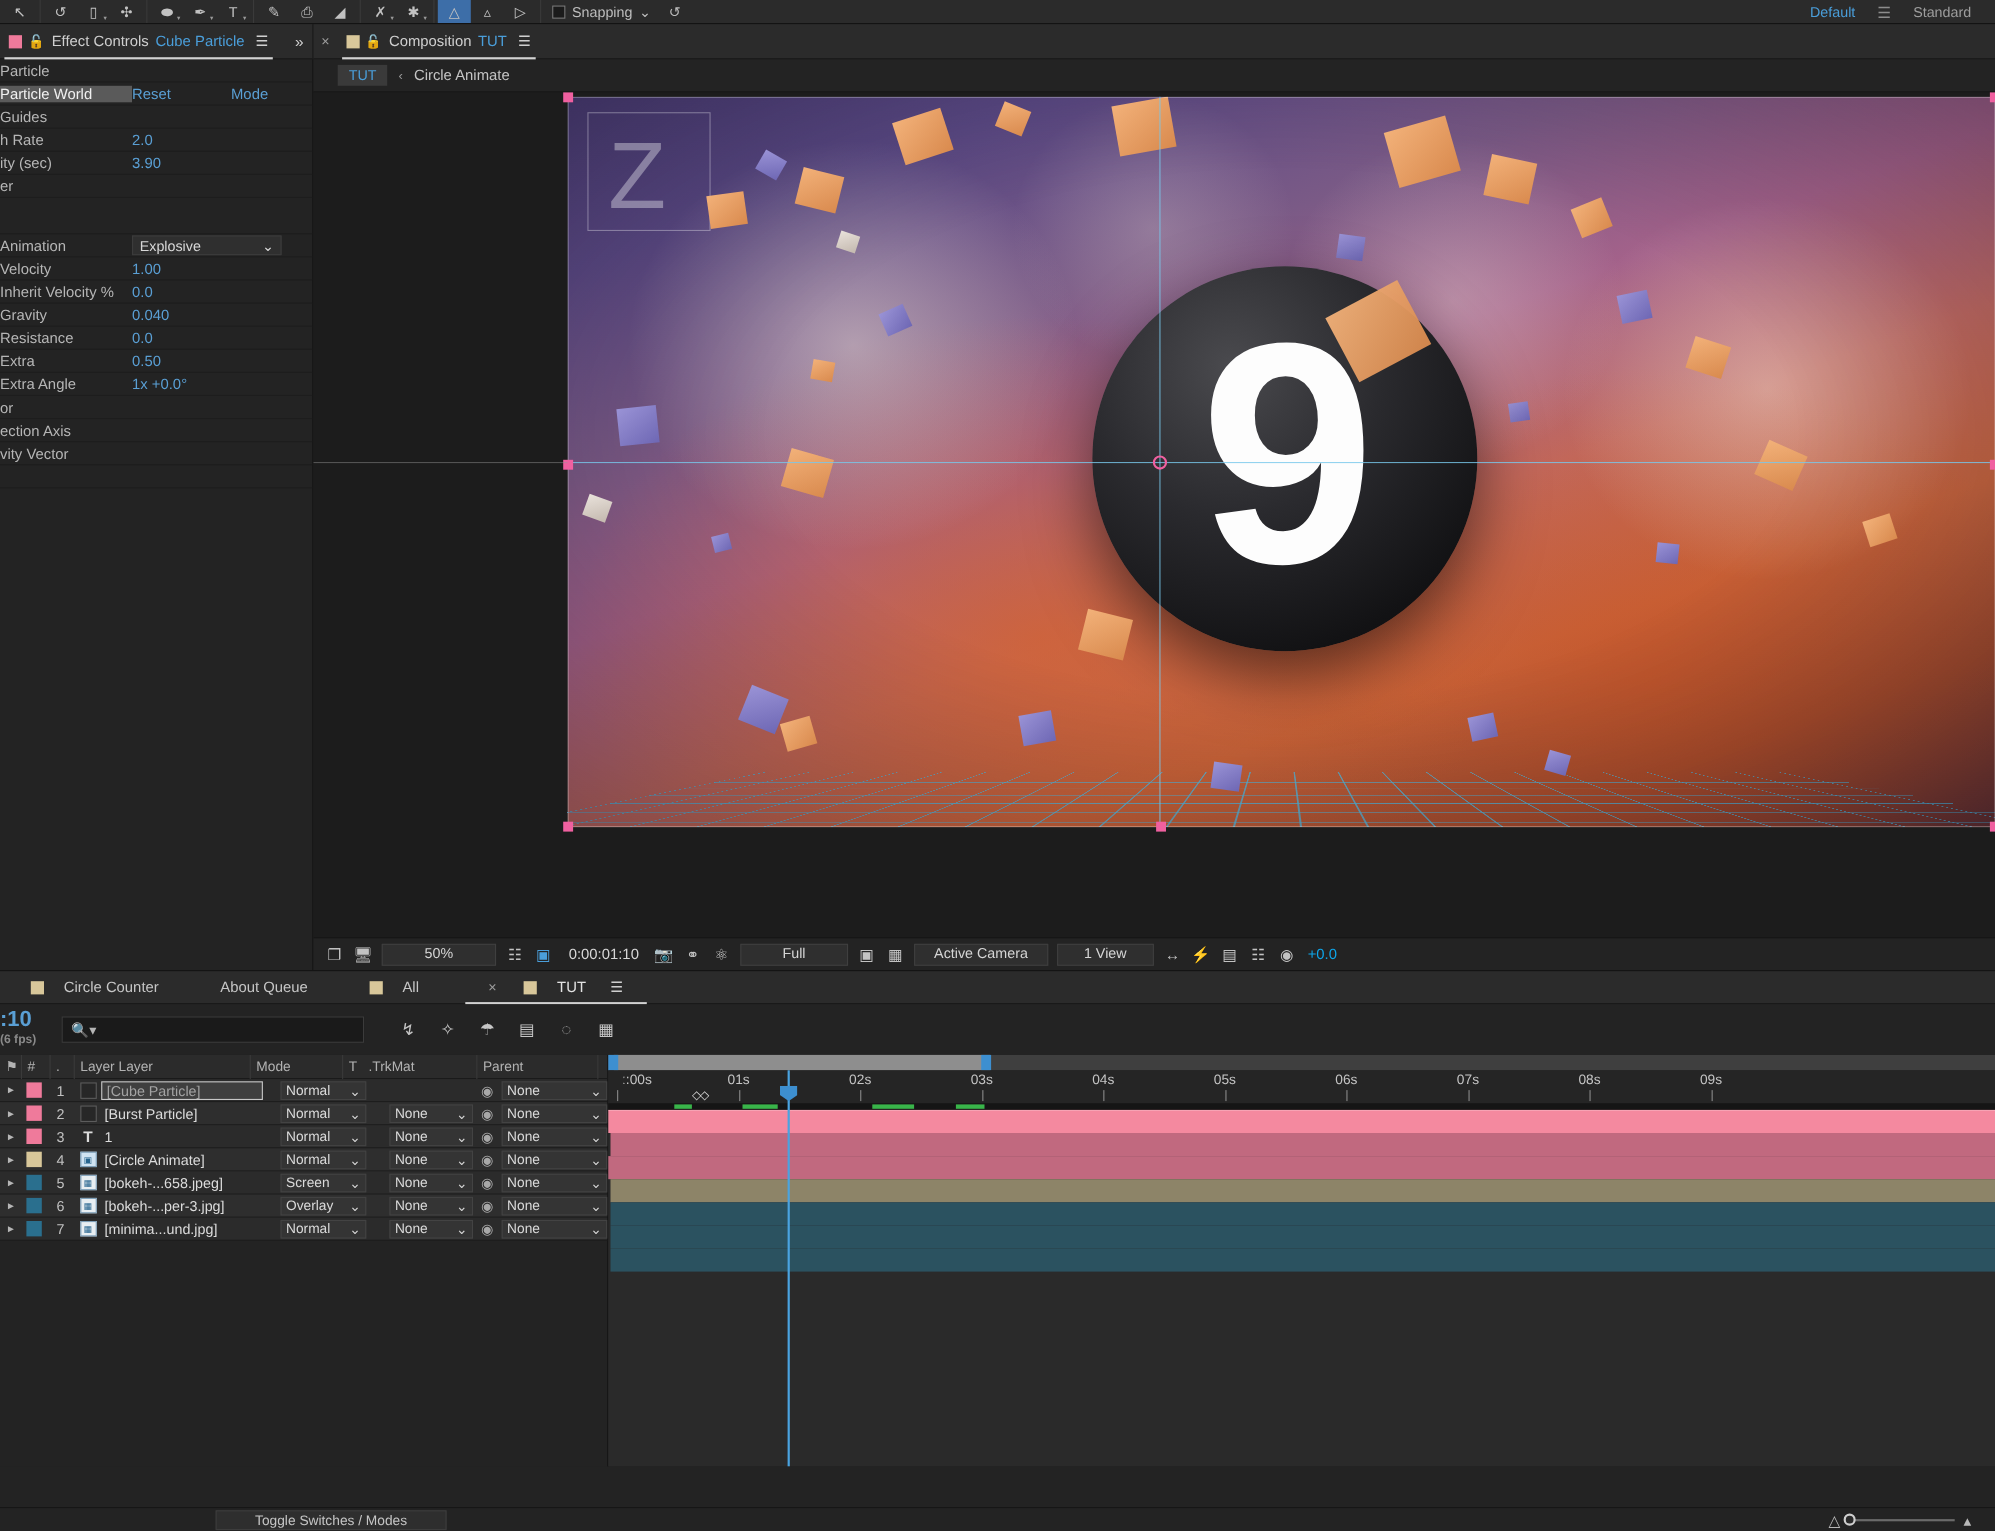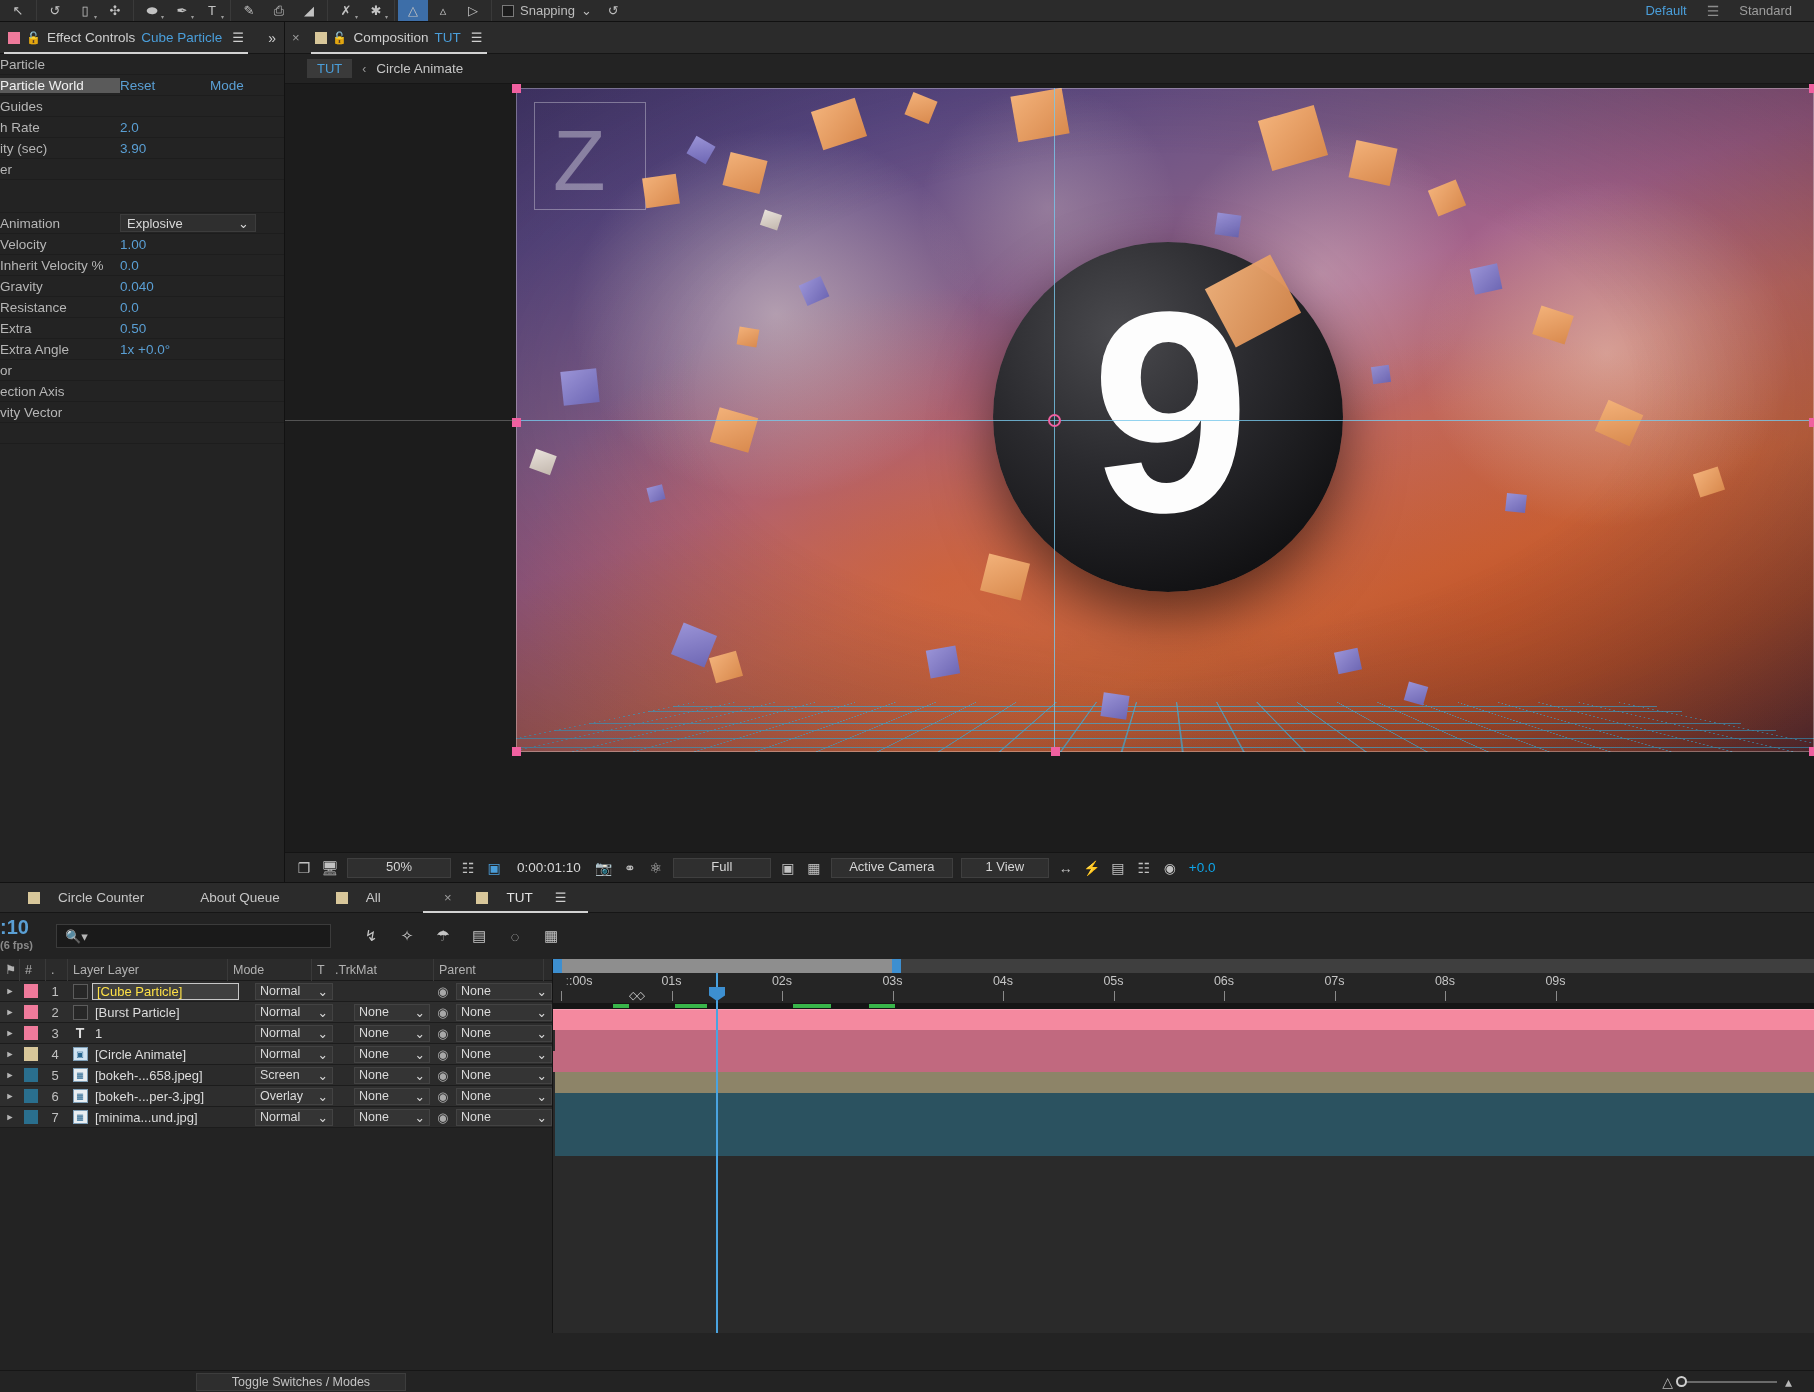--- a/index.html
+++ b/index.html
@@ -203,21 +203,21 @@
   .c-num { width:26px; color:#c0c0c0; text-align:center; font-size:13px; }
   .c-ico { width:24px; display:flex; align-items:center; justify-content:center; }
   .srcico {
     width:15px; height:14px; background:#cfe3f2; border:1px solid #7e9fb8;
     display:flex; align-items:center; justify-content:center; font-size:8px; color:#26648e;
   }
   .srcico.img { background:#e8eef2; }
   .tico { color:#dcdcdc; font-weight:bold; font-size:14px; width:22px; text-align:center; }
   .boxsq { width:15px; height:15px; border:1px solid #5c5c5c; background:#272727; }
   .lname { flex:1; color:#dcdcdc; white-space:nowrap; overflow:hidden; padding-left:3px; }
-  .lname.edit { background:#3f3f3f; border:1px solid #c7c7c7; padding:0 4px; color:#fde047; margin-right:16px; }
+  .lname.edit { background:#3f3f3f; border:1px solid #c7c7c7; padding:0 4px; color:#a3a3a3; margin-right:16px; }
   .mode-sel {
     width:78px; height:17px; background:#343434; border:1px solid #434343;
     display:flex; align-items:center; justify-content:space-between;
     padding:0 4px; color:#dadada; font-size:12.5px; margin-right:5px;
   }
   .t-cell { width:16px; }
   .t-box { width:14px; height:14px; background:#3a3a3a; }
   .trk-sel {
     width:76px; height:17px; background:#343434; border:1px solid #434343;
     display:flex; align-items:center; justify-content:space-between;

